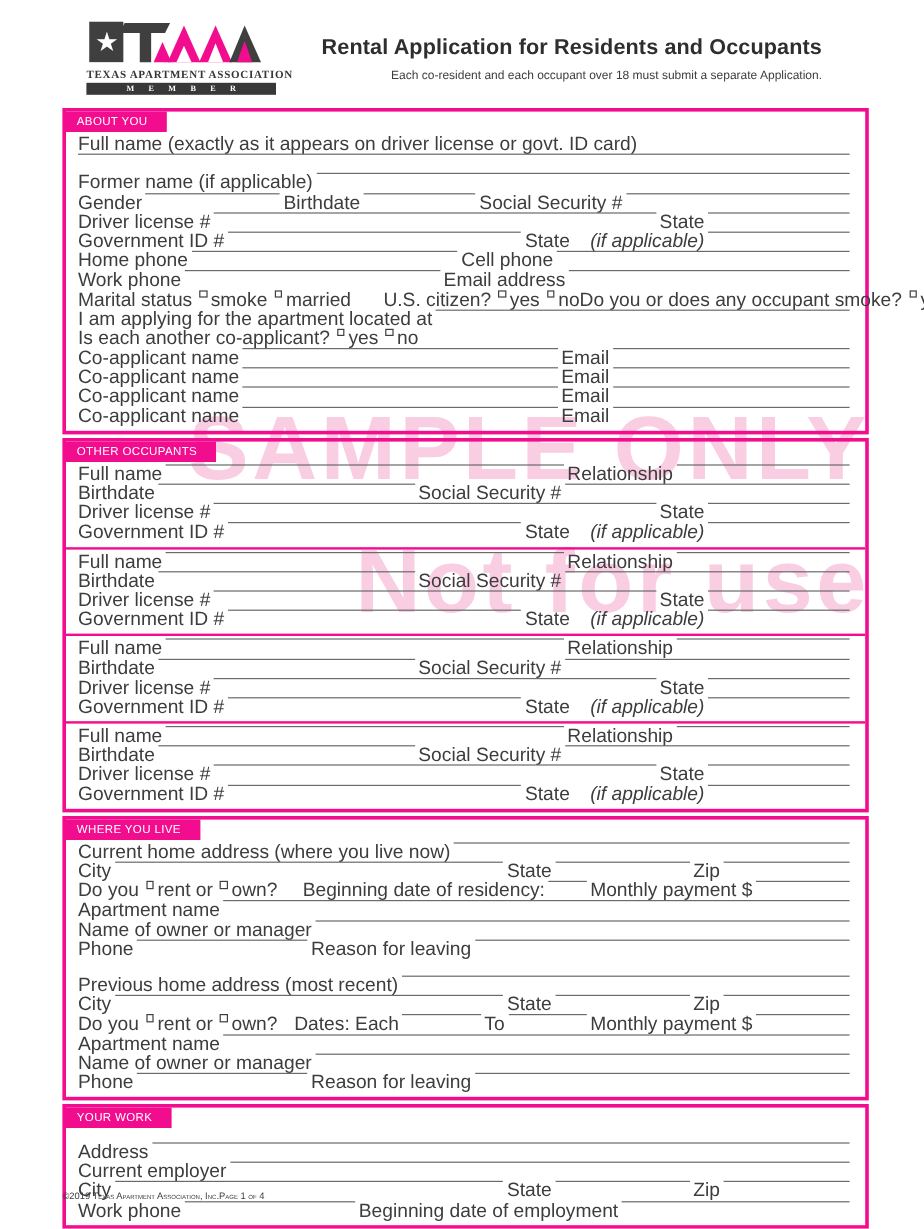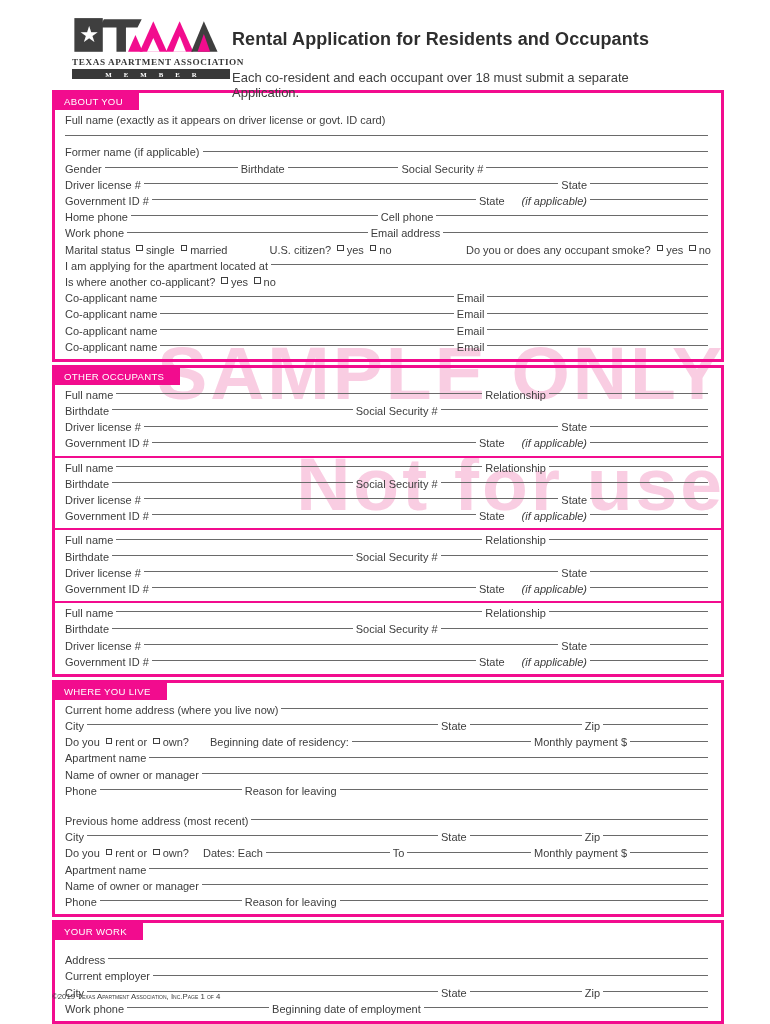--- a/index.html
+++ b/index.html
@@ -11,44 +11,44 @@
   *{box-sizing:border-box;margin:0;padding:0}
   body{background:#fff;font-family:"Liberation Sans",sans-serif;color:var(--ink)}
   .page{position:relative;width:770px;height:1024px;background:#fff;overflow:hidden}
 
   
   .header{position:absolute;top:16px;left:72px;right:55px;display:flex;z-index:2}
   .logo{width:160px;flex:0 0 160px}
   .logo svg{display:block}
   .logo-org{font-family:"Liberation Serif",serif;font-weight:bold;font-size:9.2px;letter-spacing:.6px;color:#383838;white-space:nowrap;margin-top:1px}
   .logo-member{background:#383838;color:#fff;font-family:"Liberation Serif",serif;font-weight:bold;font-size:6.8px;letter-spacing:12px;text-align:center;text-indent:12px;padding:2px 0 1px;margin-top:2px;width:158px}
-  .titles{flex:1;text-align:left;padding-top:13px;padding-right:30px}
+  .titles{flex:1;text-align:right;padding-top:13px;padding-right:30px}
   .doc-title{font-size:18px;font-weight:bold;color:#2e2e2e;letter-spacing:.1px}
-  .doc-sub{font-size:13px;color:#3d3d3d;margin-top:20px}
+  .doc-sub{font-size:10px;color:#3d3d3d;margin-top:8px}
 
   
   .watermark{position:absolute;top:333px;left:45px;width:680px;text-align:right;z-index:0;pointer-events:none}
   .wm1,.wm2{font-weight:bold;font-size:75px;line-height:80px;color:var(--wm);letter-spacing:3px;white-space:nowrap}
   .wm2{margin-top:31px}
 
   
   .form{position:absolute;top:90px;left:52px;width:672px;z-index:1}
   .section{border:3px solid var(--pink);margin-bottom:3px;background:transparent}
   .tab{display:block;width:fit-content;background:var(--pink);color:#fff;font-weight:normal;font-size:9.6px;letter-spacing:.3px;padding:3px 16px 3px 9px}
   .sec-pad{padding:2px 10px 4px}
-  .row{display:flex;align-items:center;height:16.2px;font-size:11px;white-space:nowrap;color:var(--ink)}
+  .row{display:flex;align-items:flex-start;height:16.2px;font-size:16px;white-space:nowrap;color:var(--ink)}
   .row.gap14{height:14px}
   .row.gap10{height:10px}
   .ln{border-bottom:1px solid var(--line);flex:1 1 0;margin:0 3px 2.5px 3px;min-width:8px}
   .ln.ml0{margin-left:0}
   .g09{flex-grow:.9}.g10{flex-grow:1}.g11{flex-grow:1.1}.g12{flex-grow:1.2}
   .g13{flex-grow:1.33}.g20{flex-grow:2}.g23{flex-grow:2.3}.g32{flex-grow:3.2}
   .w78{flex:0 0 78px}.w105{flex:0 0 105px}.w112{flex:0 0 112px}.w118{flex:0 0 118px}.w142{flex:0 0 142px}
   .it{font-style:italic;margin-left:17px}
-  .ml14{margin-left:14px}.ml26{margin-left:21px}.ml42{margin-left:42px}.mlauto{margin-left:auto}
+  .ml14{margin-left:14px}.ml26{margin-left:21px}.ml42{margin-left:27px}.mlauto{margin-left:auto}
   .cb{display:inline-block;width:6.5px;height:6.5px;border:1.1px solid #3f3f3f;flex:0 0 auto;margin:0 3px 3px 6px}
 
   
   .occ{padding:2px 10px 4px}
   .occ + .occ{border-top:2.5px solid var(--pink)}
 
   
   .footer{position:absolute;top:992px;left:52px;width:672px;display:flex;justify-content:flex-start;font-size:7.8px;font-variant:small-caps;color:#3a3a3a;z-index:1}
 </style>
 </head>
@@ -128,40 +128,40 @@
         </div>
         <div class="row">
           <span>Work phone</span>
           <span class="ln g10"></span>
           <span>Email address</span>
           <span class="ln g11"></span>
         </div>
         <div class="row">
           <span>Marital status</span>
           <span class="cb"></span>
-          <span>single</span>
+          <span>smoke</span>
           <span class="cb"></span>
           <span>married</span>
           <span class="ml42">U.S. citizen?</span>
           <span class="cb"></span>
           <span>yes</span>
           <span class="cb"></span>
           <span>no</span>
           <span class="mlauto">Do you or does any occupant smoke?</span>
           <span class="cb"></span>
           <span>yes</span>
           <span class="cb"></span>
           <span>no</span>
         </div>
         <div class="row">
           <span>I am applying for the apartment located at</span>
           <span class="ln"></span>
         </div>
         <div class="row">
-          <span>Is where another co-applicant?</span>
+          <span>Is each another co-applicant?</span>
           <span class="cb"></span>
           <span>yes</span>
           <span class="cb"></span>
           <span>no</span>
         </div>
         <div class="row">
           <span>Co-applicant name</span>
           <span class="ln g13"></span>
           <span>Email</span>
           <span class="ln g10"></span>

